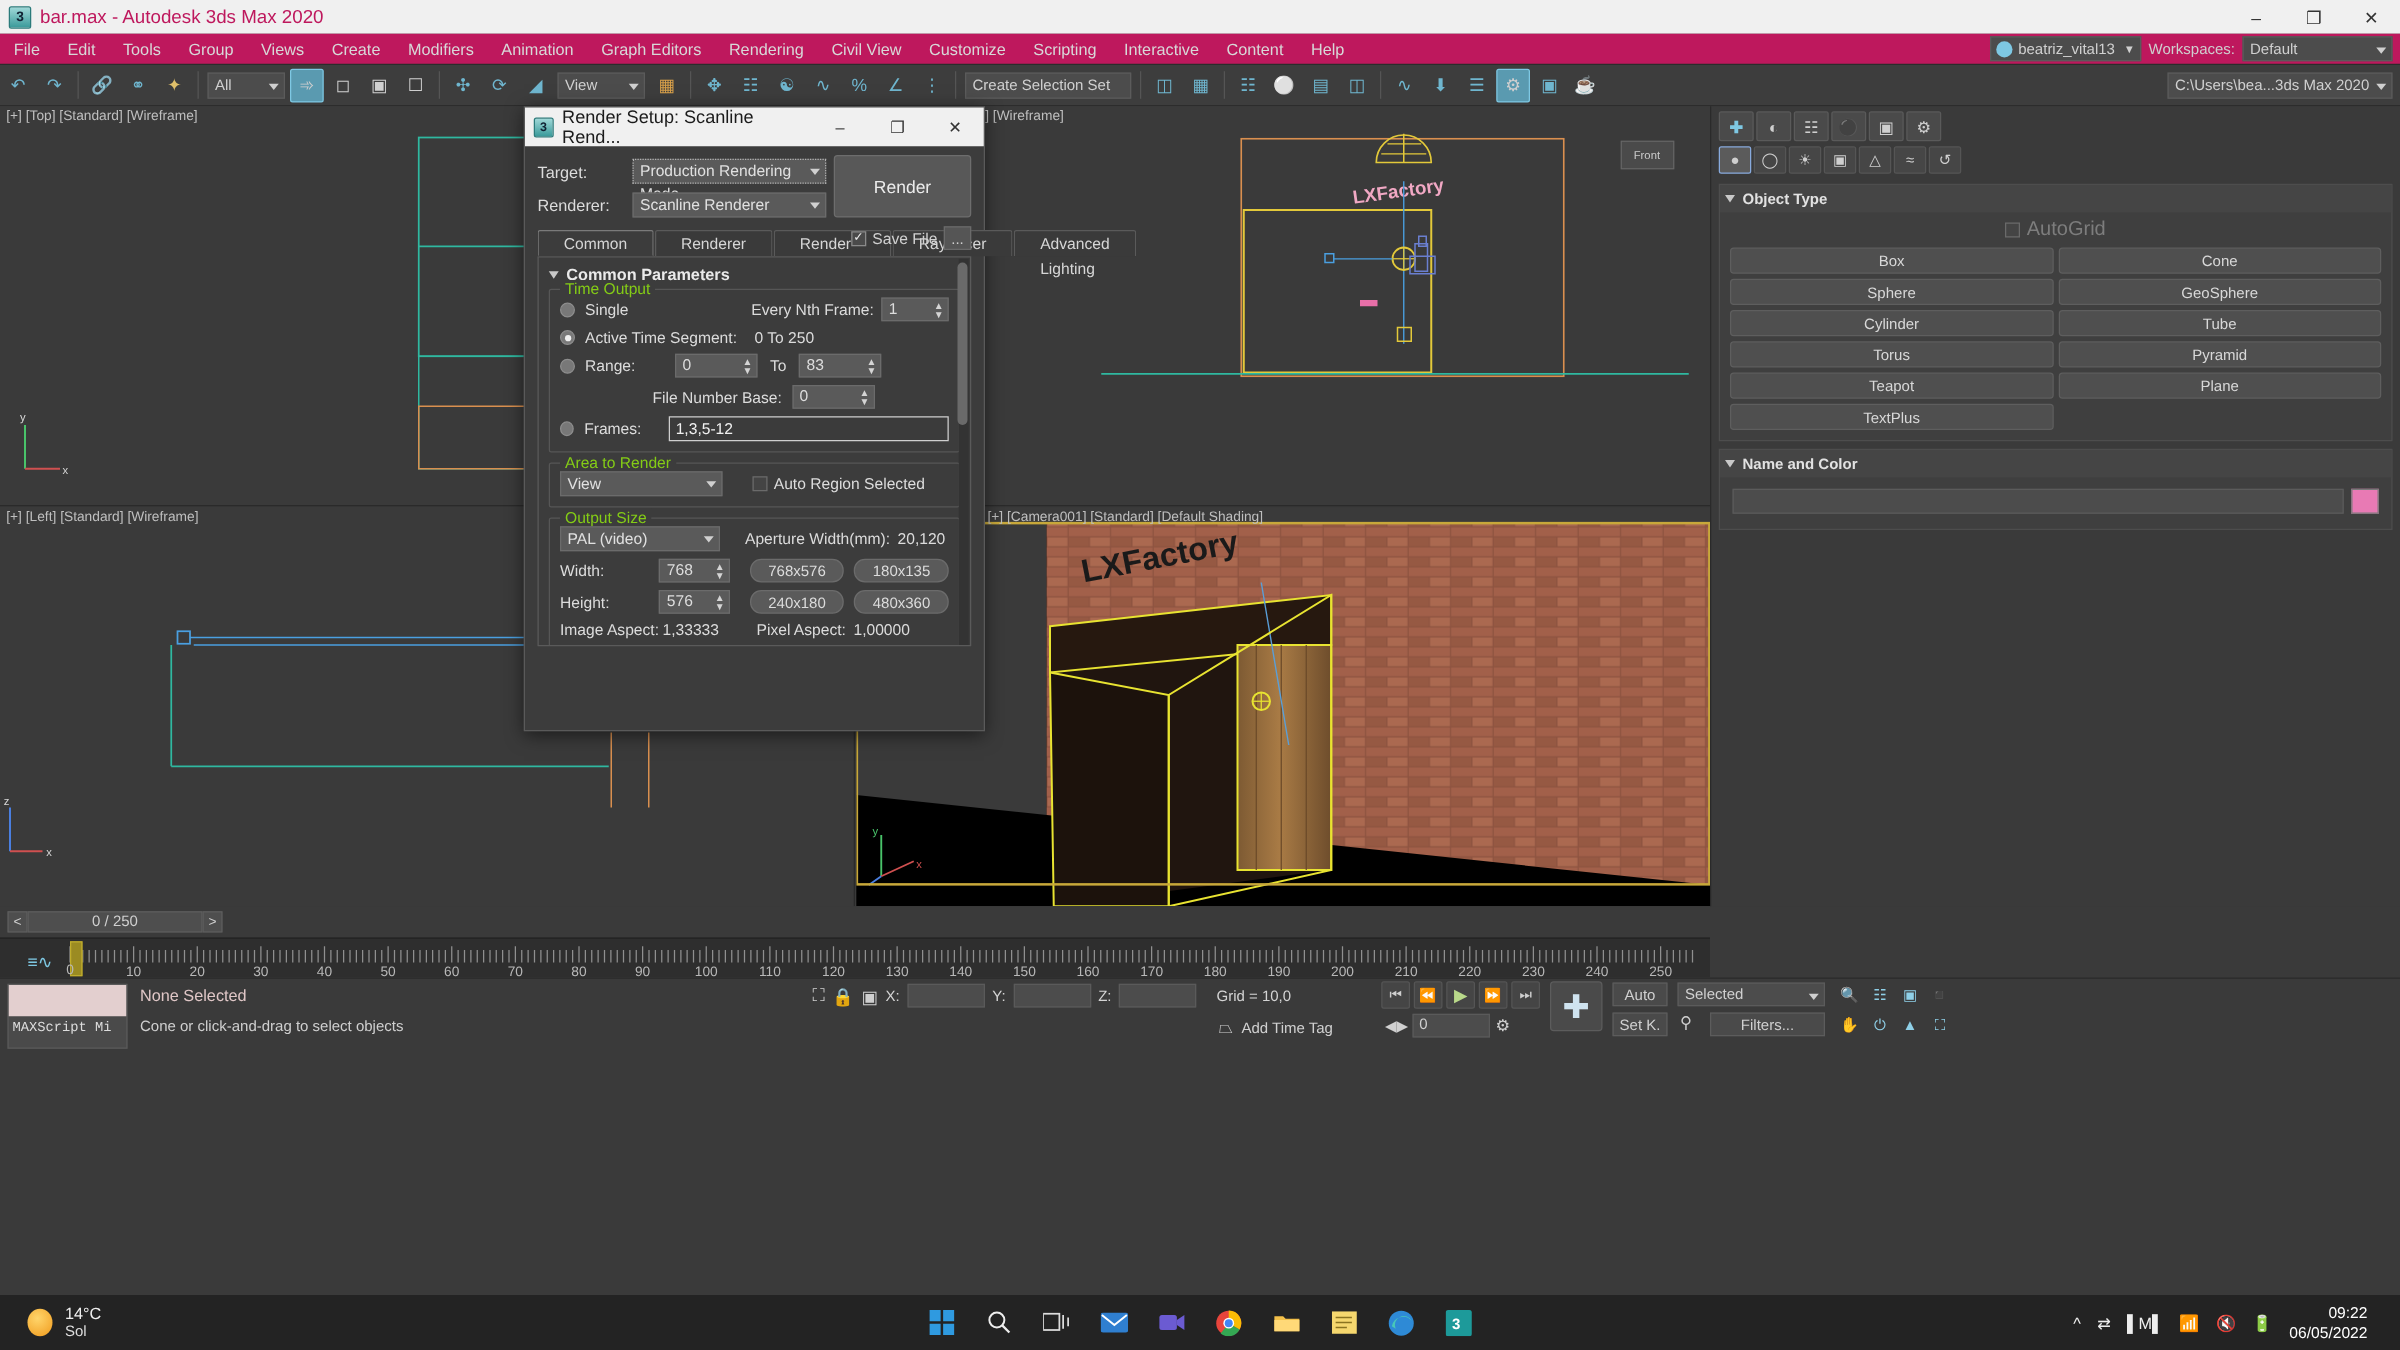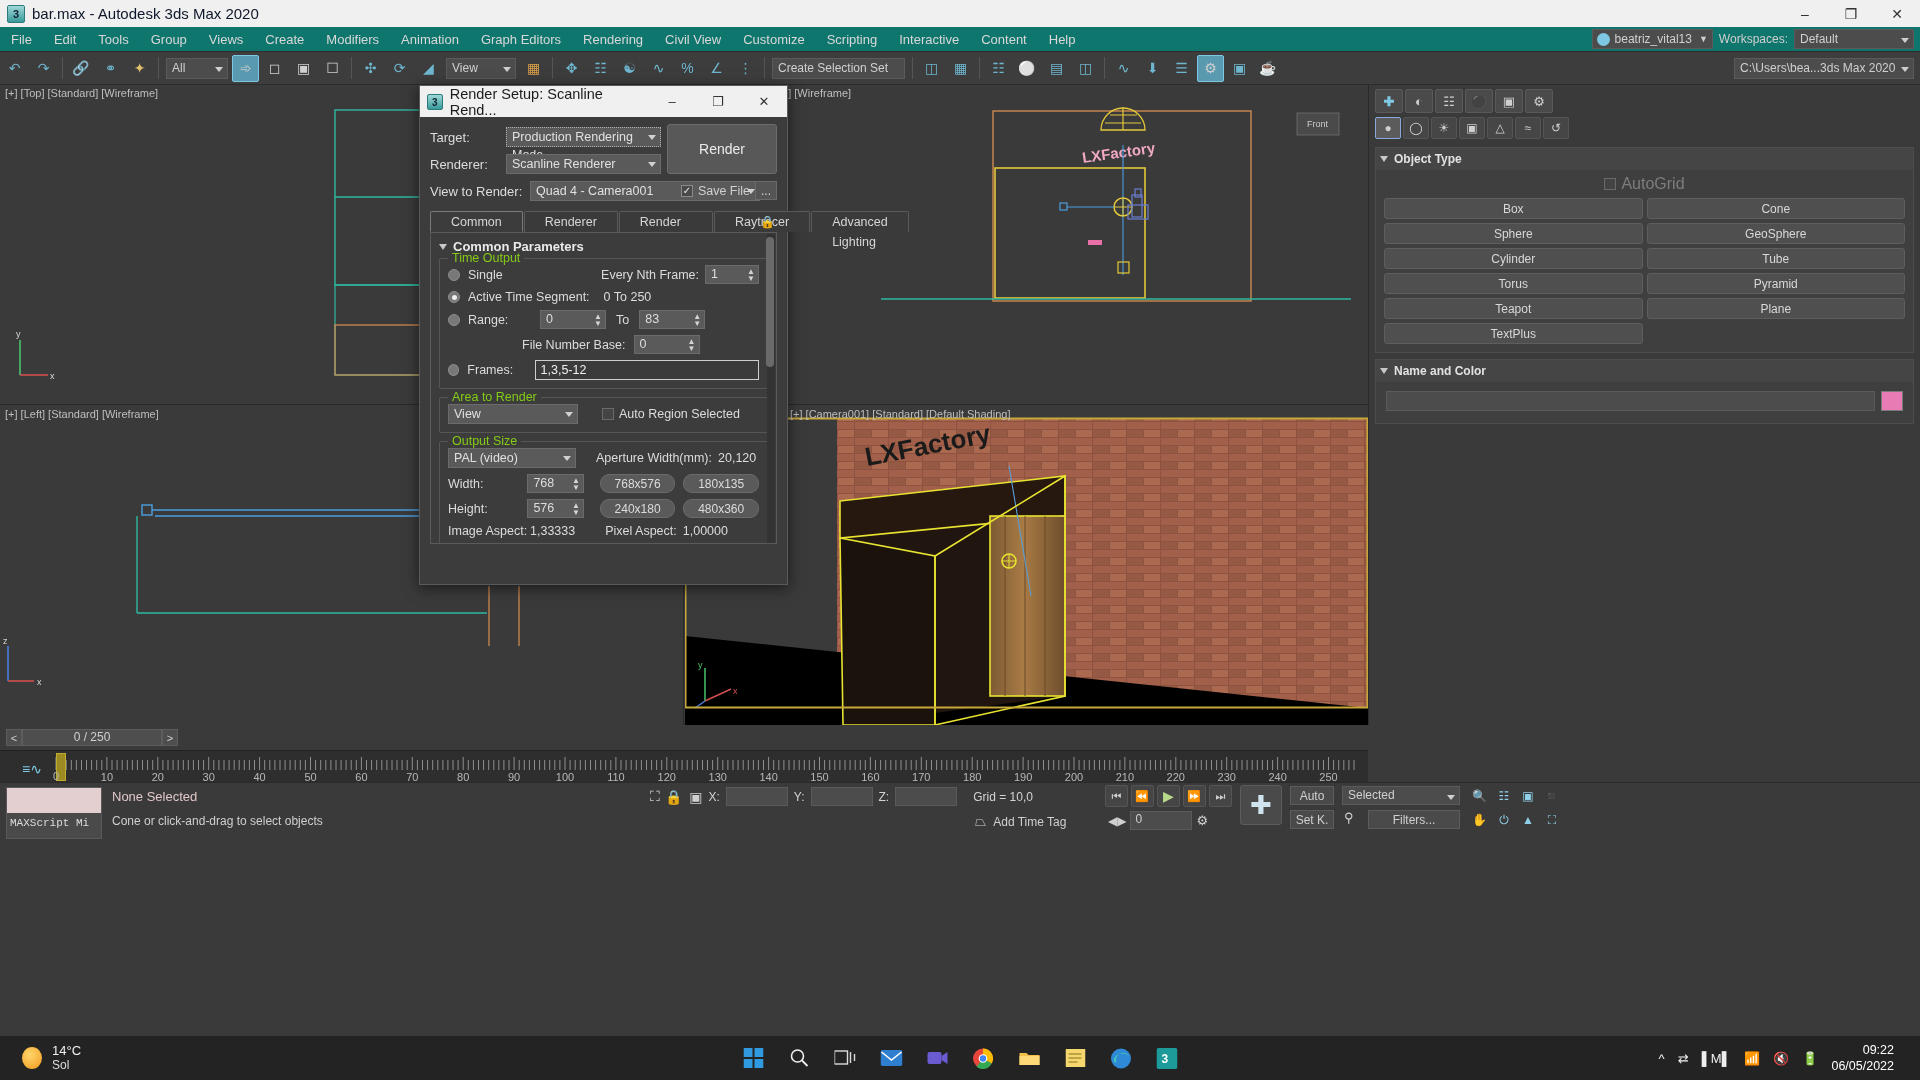--- a/index.html
+++ b/index.html
@@ -5,28 +5,28 @@
   * { box-sizing: border-box; margin:0; padding:0; }
   html,body { width:1920px; height:1080px; overflow:hidden; background:#3a3a3a;
     font-family:"Liberation Sans", sans-serif; font-size:13px; color:#d0d0d0; }
 
   
   #titlebar { position:absolute; left:0; top:0; width:1920px; height:27px;
     background:#f0f0f0; display:flex; align-items:center; }
   #titlebar .tb-icon { width:18px; height:18px; margin-left:7px; margin-right:7px;
     background:linear-gradient(#9fd8d8,#3a9a9a); border:1px solid #2b7b7b; border-radius:2px;
     color:#123; font-size:11px; font-weight:bold; text-align:center; line-height:17px; }
-  #titlebar .tb-title { color:#0f172a; font-size:15px; }
+  #titlebar .tb-title { color:#be185d; font-size:15px; }
   #titlebar .tb-btns { margin-left:auto; display:flex; height:27px; }
   #titlebar .tb-btns div { width:46px; height:27px; color:#333; font-size:14px;
     display:flex; align-items:center; justify-content:center; }
 
   
   #menubar { position:absolute; left:0; top:27px; width:1920px; height:25px;
-    background:#0f766e; display:flex; align-items:center; border-bottom:1px solid #2c2c2c; }
+    background:#be185d; display:flex; align-items:center; border-bottom:1px solid #2c2c2c; }
   #menubar .mi { padding:0 11px; line-height:25px; font-size:13px; color:#d8d8d8; cursor:default; }
   #menubar .right { margin-left:auto; display:flex; align-items:center; }
   .user-chip { display:flex; align-items:center; background:#4c4c4c; border:1px solid #5b5b5b;
     height:20px; padding:0 4px; margin-right:6px; font-size:12px; }
   .user-chip .ava { width:13px; height:13px; border-radius:50%; background:#7ec8e3; margin-right:5px; }
   .ws-label { font-size:12px; color:#cfcfcf; margin-right:6px; }
   .ws-box { background:#4c4c4c; border:1px solid #5b5b5b; height:20px; min-width:120px;
     padding:0 16px 0 5px; font-size:12px; line-height:19px; position:relative; margin-right:6px;}
   .caret { position:absolute; right:4px; top:8px; width:0; height:0;
     border-left:4px solid transparent; border-right:4px solid transparent; border-top:5px solid #cfcfcf; }
@@ -852,27 +852,20 @@
         <i class="rd-caret"></i>
       </span>
     </div>
     <div class="rd-row">
       <span class="rd-lbl">Renderer:</span>
       <span class="rd-sel" style="width:155px">
         <span>Scanline Renderer</span>
         <i class="rd-caret"></i>
       </span>
     </div>
-    <div class="rd-row">
-      <span class="rd-lbl" style="width:100px">View to Render:</span>
-      <span class="rd-sel" style="width:230px">
-        <span>Quad 4 - Camera001</span>
-        <i class="rd-caret"></i>
-      </span>
-    </div>
   </div>
 
   <div id="render-btn">Render</div>
   <div class="savefile-row">
     <span class="cb">✓</span>
     <span style="font-size:12.5px">Save File</span>
     <span class="dots-btn">...</span>
   </div>
   <div class="lock-btn">🔒</div>
 

